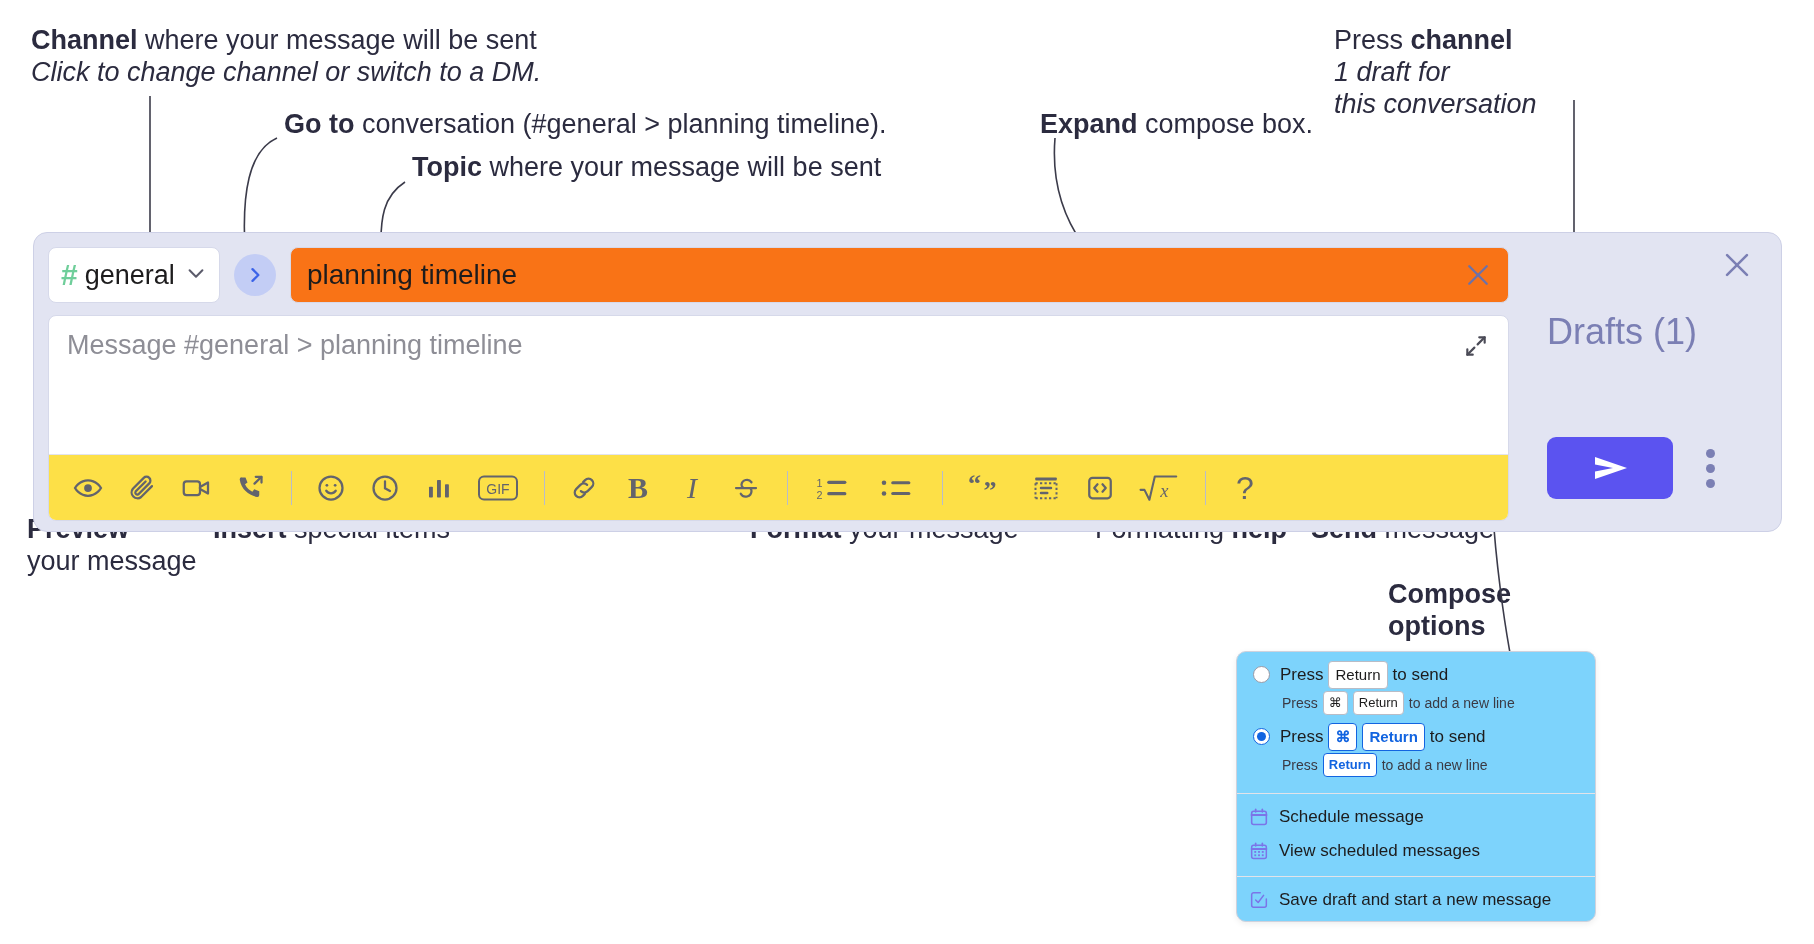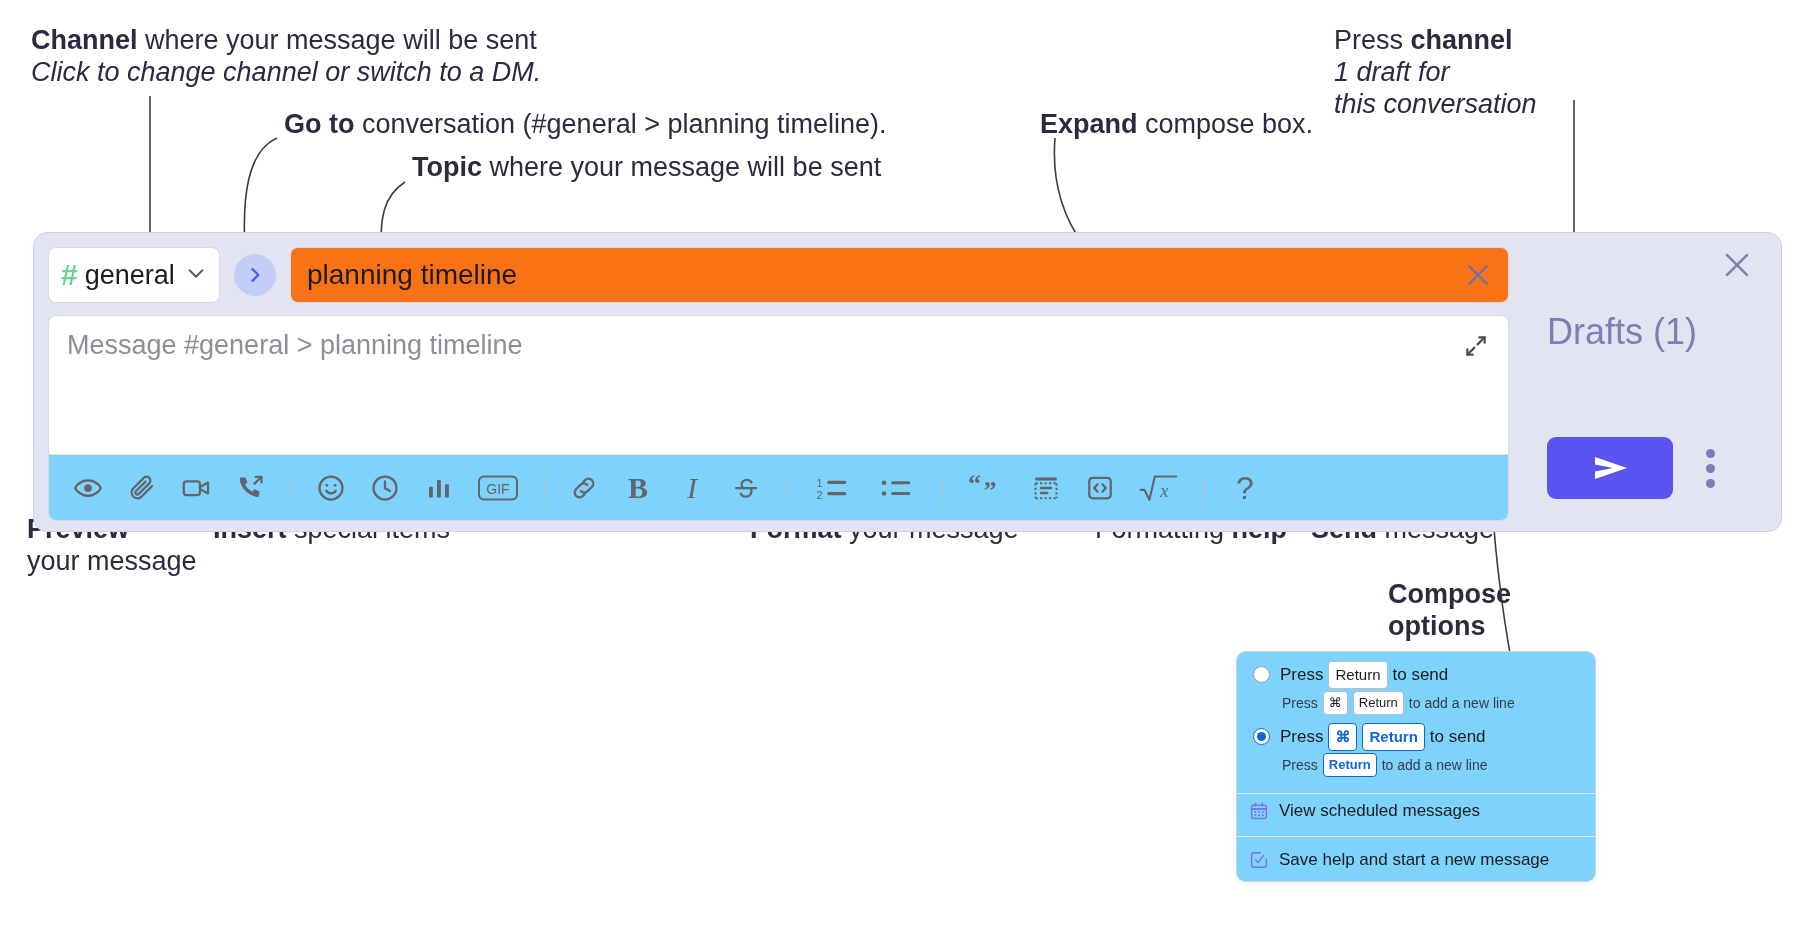--- a/index.html
+++ b/index.html
@@ -107,21 +107,21 @@
   #expand-btn {
     position: absolute; right: 12px; top: 10px;
     width: 40px; height: 40px;
     display: flex; align-items: center; justify-content: center;
     cursor: pointer;
   }
 
   
   #toolbar {
     height: 66px;
-    background: #7dd3fc;
+    background: #fde047;
     border-top: 1px solid #e2e4ee;
     display: flex; align-items: center;
     padding: 0 16px;
   }
   .tb {
     width: 46px; height: 46px; margin-right: 8px;
     display: flex; align-items: center; justify-content: center;
     color: #63646c; cursor: pointer; flex: 0 0 auto;
   }
   .tb.wide { width: 56px; }
@@ -567,20 +567,31 @@
         <div class="opt-sub">
           <span>Press</span>
           <span class="key blue sm">Return</span>
           <span>to add a new line</span>
         </div>
       </div>
     </div>
 
     <div class="menu-div"></div>
 
+    <div class="menu-item" style="margin-top:6px;">
+      <span class="mi-icon">
+        <svg width="20" height="20" viewBox="0 0 24 24" fill="none" stroke="currentColor" stroke-width="1.9" stroke-linecap="round">
+            <rect x="3.2" y="5" width="17.6" height="16" rx="2.4"></rect>
+            <line x1="3.2" y1="9.6" x2="20.8" y2="9.6" stroke-width="2.6"></line>
+            <line x1="8" y1="2.8" x2="8" y2="6"></line>
+            <line x1="16" y1="2.8" x2="16" y2="6"></line>
+          </svg>
+      </span>
+      <span>Schedule message</span>
+    </div>
 
     <div class="menu-item">
       <span class="mi-icon">
         <svg width="20" height="20" viewBox="0 0 24 24" fill="none" stroke="currentColor" stroke-width="1.8" stroke-linecap="round">
             <rect x="3.2" y="5" width="17.6" height="16" rx="2.4"></rect>
             <line x1="3.2" y1="9.6" x2="20.8" y2="9.6" stroke-width="2.4"></line>
             <line x1="8" y1="2.8" x2="8" y2="6"></line>
             <line x1="16" y1="2.8" x2="16" y2="6"></line>
             <g fill="currentColor" stroke="none">
               <rect x="6.4" y="12" width="2.2" height="2.2"></rect>
@@ -597,17 +608,17 @@
 
     <div class="menu-div"></div>
 
     <div class="menu-item" style="margin-top:6px;margin-bottom:4px;">
       <span class="mi-icon">
         <svg width="20" height="20" viewBox="0 0 24 24" fill="none" stroke="currentColor" stroke-width="1.8" stroke-linecap="round" stroke-linejoin="round">
             <path d="M13.5 3.2H5.6A2.4 2.4 0 0 0 3.2 5.6v12.8a2.4 2.4 0 0 0 2.4 2.4h12.8a2.4 2.4 0 0 0 2.4-2.4V10.8"></path>
             <polyline points="8 12 11 15 17.5 6.4"></polyline>
           </svg>
       </span>
-      <span>Save help and start a new message</span>
+      <span>Save draft and start a new message</span>
     </div>
   </div>
 
 </div>
 
 </body></html>

